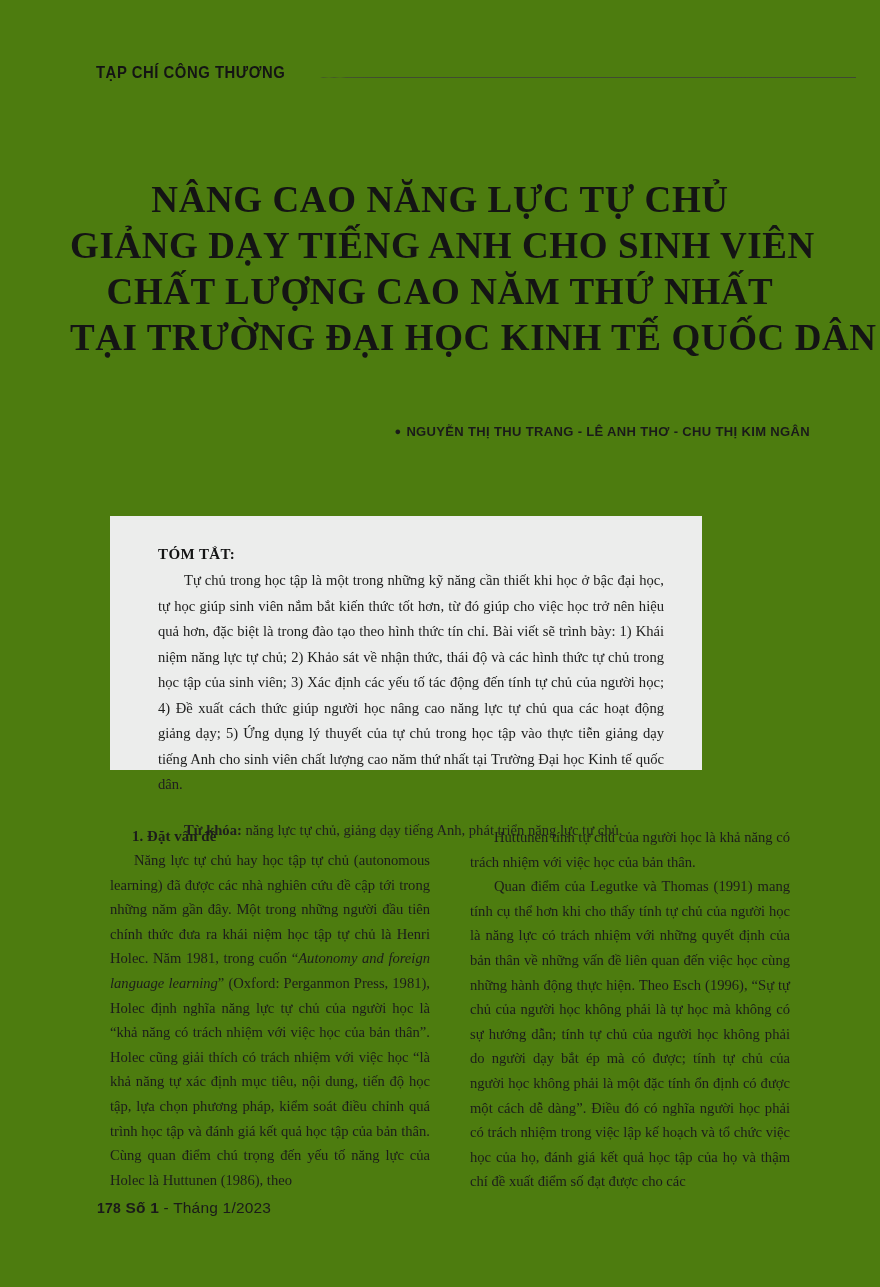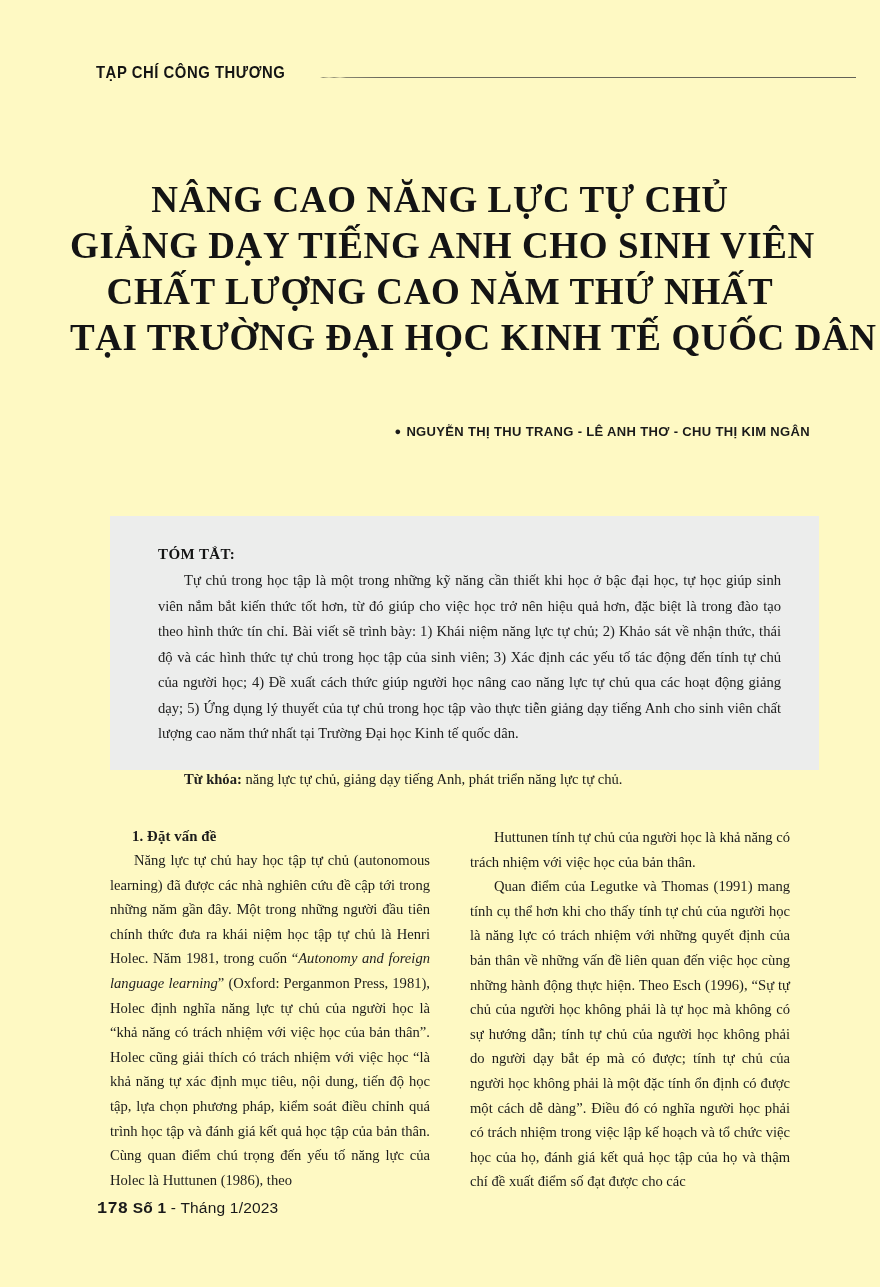--- a/index.html
+++ b/index.html
@@ -6,21 +6,21 @@
   html, body {
     margin: 0;
     padding: 0;
     background: #ffffff;
   }
   .page {
     position: relative;
     width: 880px;
     height: 1287px;
     margin: 0 auto;
-    background: #fef9c3;
+    background: #4d7c0f;
     overflow: hidden;
     font-family: "Liberation Serif", "DejaVu Serif", serif;
     color: #1b1b1b;
   }
 
   
   .masthead {
     position: absolute;
     left: 96px;
     top: 64px;
@@ -88,21 +88,21 @@
     font-size: 11px;
     vertical-align: 1px;
     margin-right: 5px;
   }
 
   
   .abstract {
     position: absolute;
     left: 110px;
     top: 516px;
-    width: 709px;
+    width: 592px;
     height: 254px;
     background: #ecedec;
     box-sizing: border-box;
     padding: 30px 38px 20px 48px;
   }
   .abstract-heading {
     font-weight: bold;
     font-size: 15px;
     letter-spacing: 0.4px;
     margin: 0 0 5px 0;
@@ -155,21 +155,21 @@
   
   .footer {
     position: absolute;
     left: 97px;
     top: 1199px;
     font-family: "Liberation Sans", "DejaVu Sans", sans-serif;
     font-size: 15.5px;
     color: #1a1a1a;
     letter-spacing: 0.2px;
   }
-  .footer .pg { font-weight: bold; font-size: 17px; font-family: Liberation Mono, monospace; }
+  .footer .pg { font-weight: bold; font-size: 14px; }
   .footer .iss { font-weight: bold; }
   .footer .rest { font-weight: normal; }
 </style>
 </head>
 <body>
 
 <div class="page">
 
   <div class="masthead">
     <div class="masthead-title">TẠP CHÍ CÔNG THƯƠNG</div>

